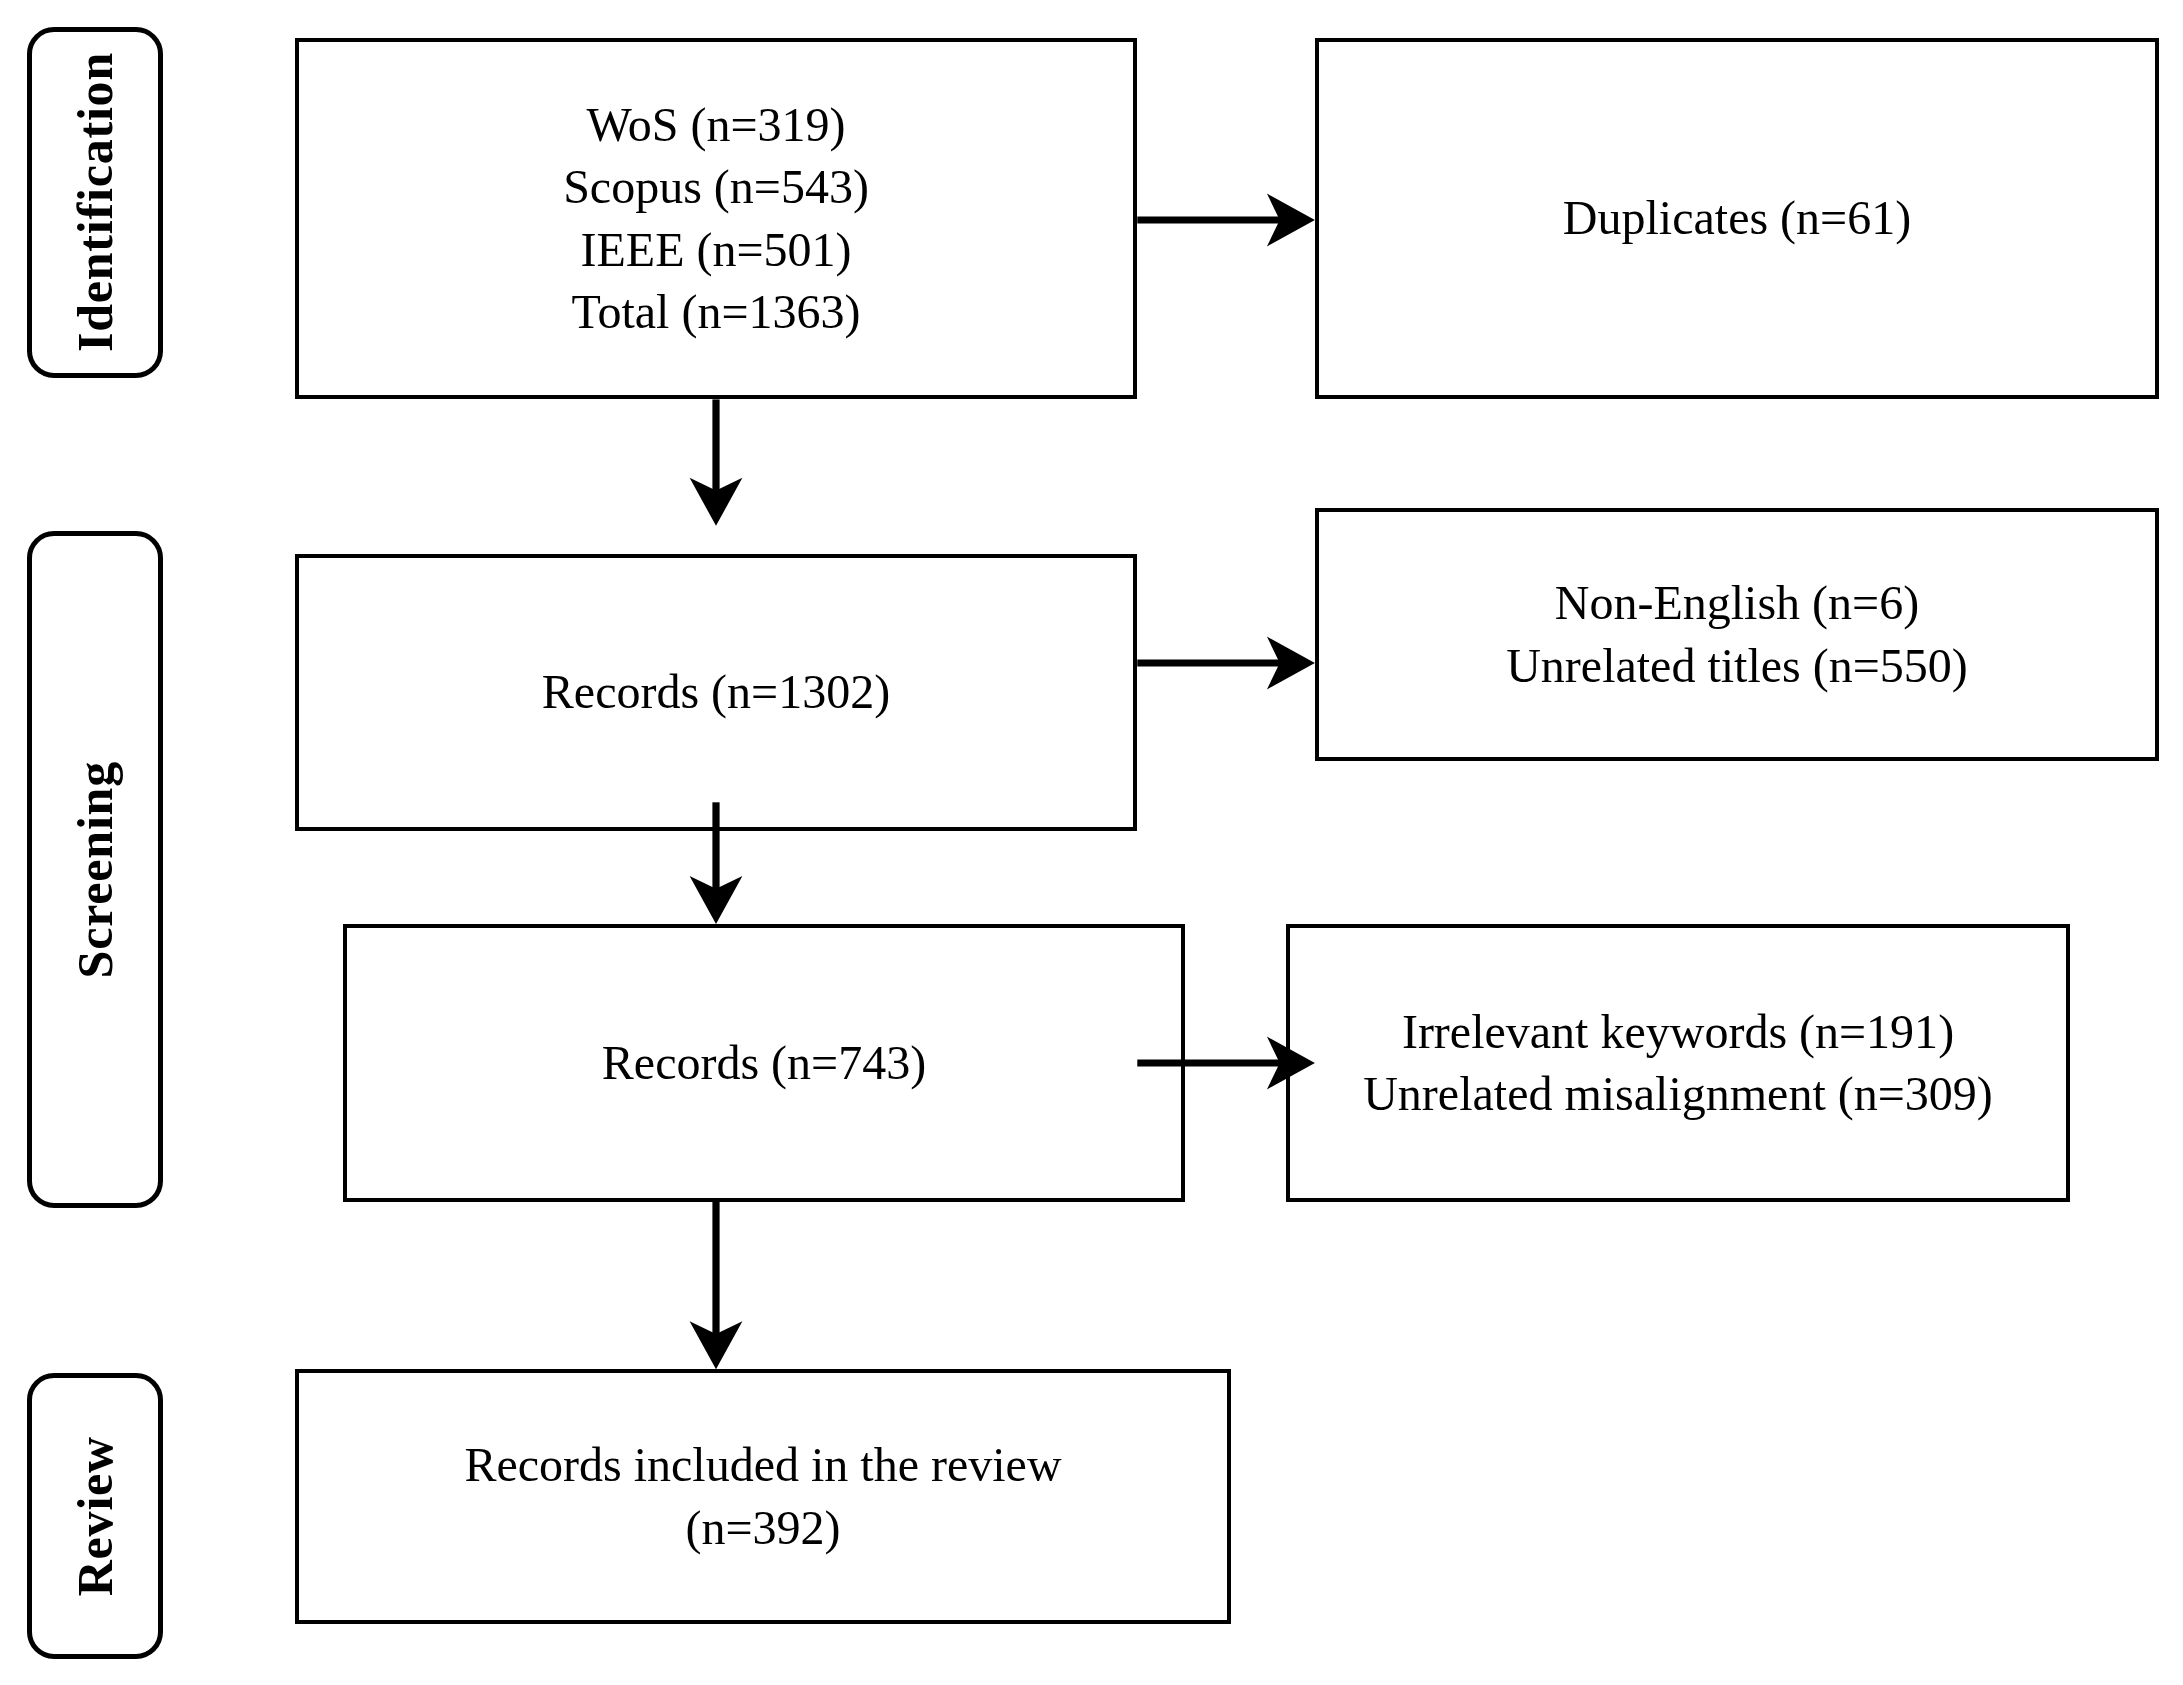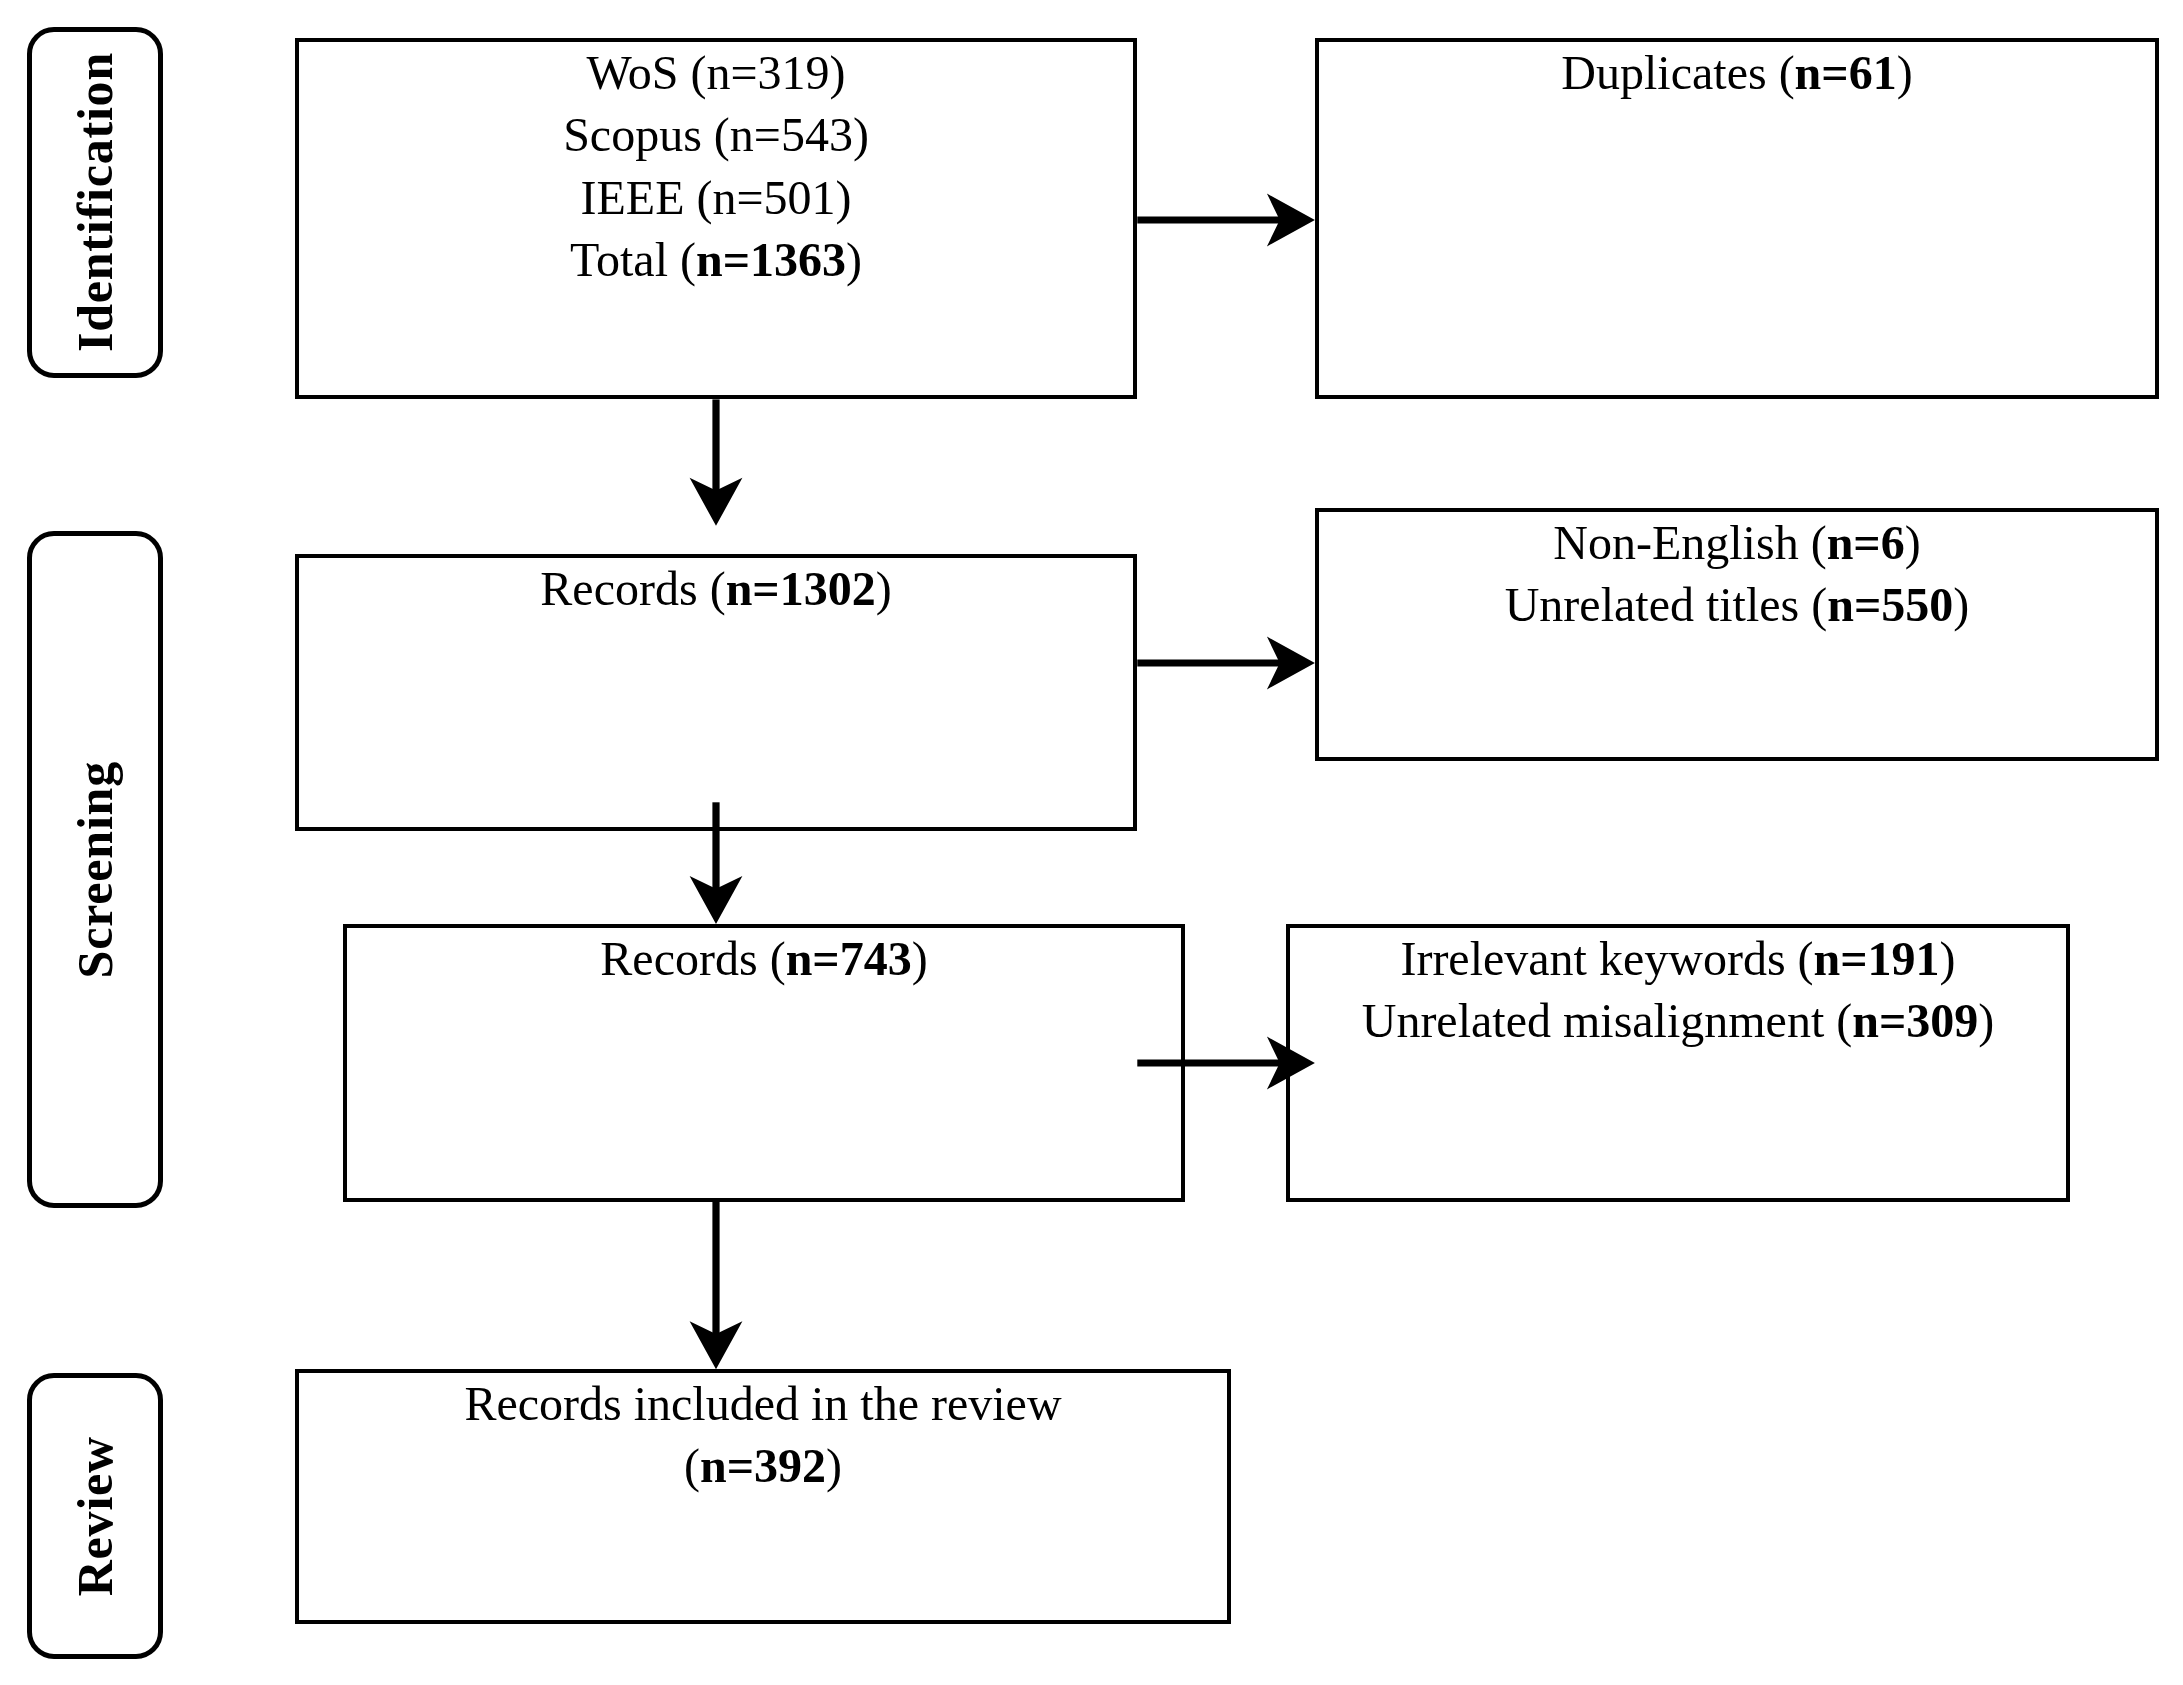--- a/index.html
+++ b/index.html
@@ -39,30 +39,31 @@
     white-space: nowrap;
   }
 
   
   .flow-box {
     position: absolute;
     box-sizing: border-box;
     border: 4.8px solid #000000;
     background: #ffffff;
     display: flex;
+    align-items: center;
     justify-content: center;
     text-align: center;
   }
   .flow-box-text {
     font-size: 48px;
     line-height: 1.30;
     padding: 0 19px;
   }
   .flow-box-text .ln { display: block; white-space: nowrap; }
-  .flow-box-text b { font-weight: bold; }
+  .flow-box-text b { font-weight: normal; }
 
   
   .connector {
     position: absolute;
     pointer-events: none;
   }
   .connector svg { display: block; overflow: visible; }
 </style>
 </head>
 <body>

